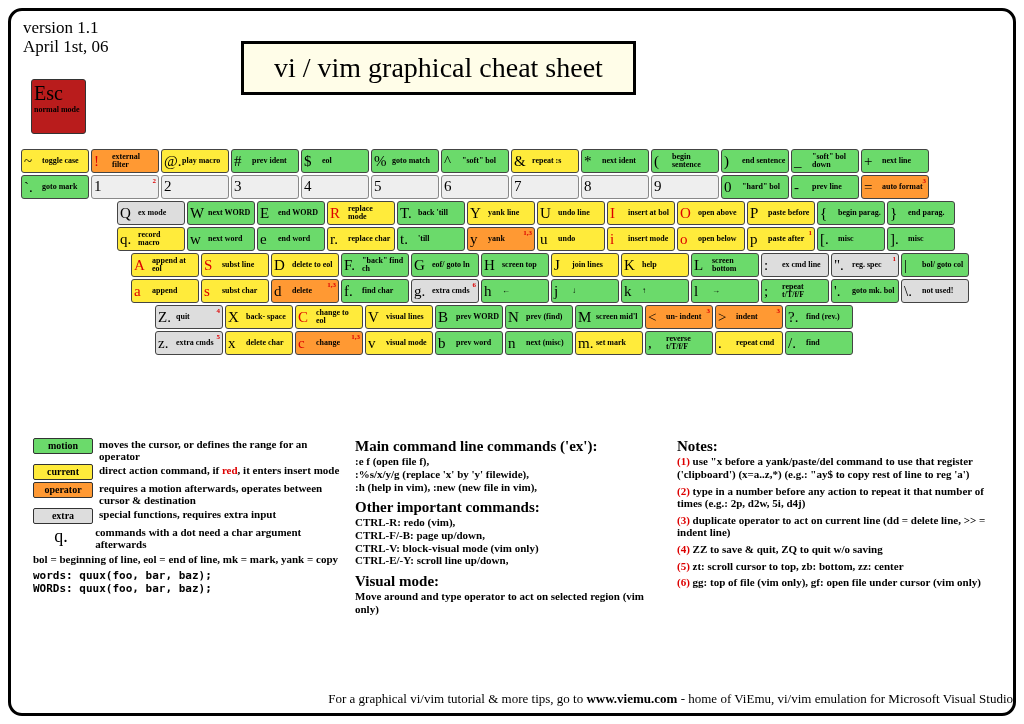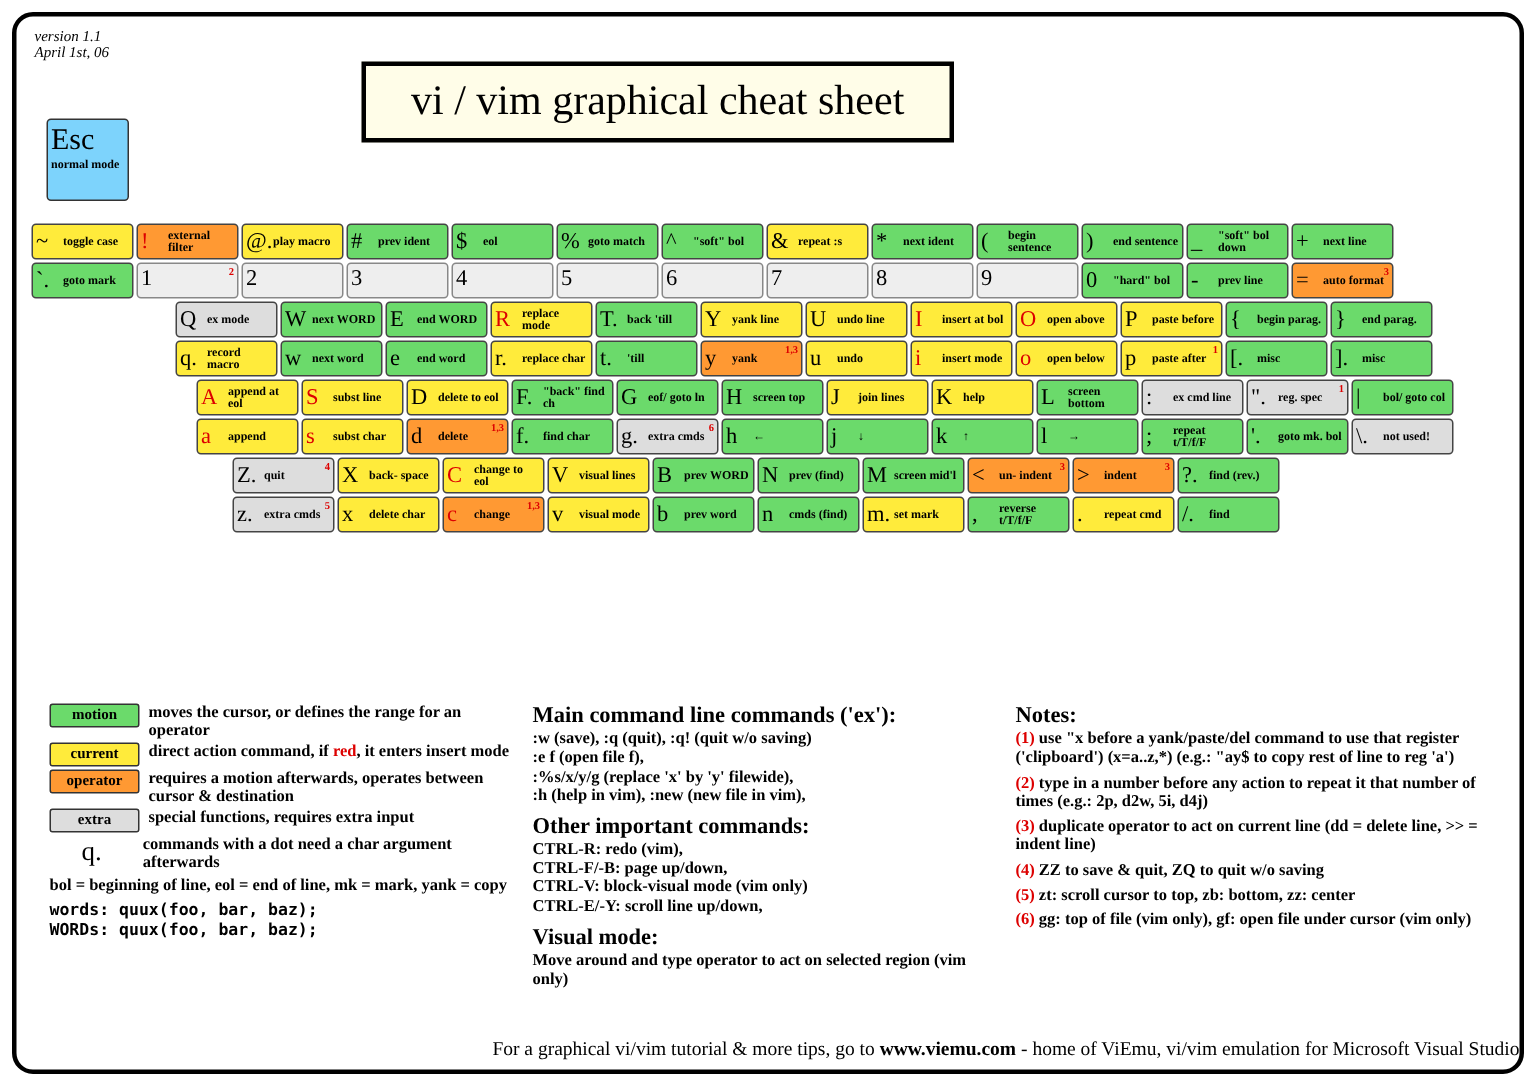--- a/index.html
+++ b/index.html
@@ -1,35 +1,35 @@
 <!DOCTYPE html>
 <html><head>
 <meta charset="utf-8">
 <style>
 body{margin:0;font-family:Georgia,serif;font-size:10px;background:#fff}
 .page{width:1024px;height:724px;box-sizing:border-box;padding:8px;position:relative}
 .frame{border:3px solid #000;border-radius:14px;width:100%;height:100%;box-sizing:border-box;padding:8px 12px;position:relative}
-.version{font-style:italic;font-size:10px;line-height:1.1}
+.version{font-size:17px;line-height:1.1}
 .titlebox{position:absolute;left:230px;top:30px;border:3px solid #000;background:#fffde8;padding:8px 30px;font-size:28px;font-family:Georgia,serif}
-.esc{position:absolute;left:20px;top:68px;width:55px;height:55px;background:#7dd3fc;border:1px solid #333;border-radius:3px;padding:2px;box-sizing:border-box;font-family:Georgia,serif}
+.esc{position:absolute;left:20px;top:68px;width:55px;height:55px;background:#b91c1c;border:1px solid #333;border-radius:3px;padding:2px;box-sizing:border-box;font-family:Georgia,serif}
 .esc .big{font-size:20px}
 .esc .sm{font-size:8px;font-weight:bold}
 .kb{position:absolute;top:138px;left:10px;right:10px}
 .row{display:flex;gap:2px;margin-bottom:2px}
 .key{width:68px;height:24px;border:1px solid #444;border-radius:3px;display:flex;align-items:center;padding:0 2px;box-sizing:border-box;font-family:Georgia,serif;position:relative}
 .key .ch{font-size:15px;width:18px;flex-shrink:0}
 .key .lbl{font-size:8px;font-weight:bold;line-height:1;flex:1}
 .sup{position:absolute;top:1px;right:2px;font-size:7px;color:#d00;font-weight:bold}
 .motion{background:#6bda6b}
 .command{background:#ffeb3b}
 .operator{background:#ff9933}
 .extra{background:#ddd}
 .red{color:#d00}
 .numkey{width:68px;height:24px;border:1px solid #888;border-radius:3px;background:#eee;font-size:15px;padding:2px;box-sizing:border-box;position:relative;font-family:Georgia,serif}
-.bottom{position:absolute;top:458px;left:22px;right:22px;display:flex;gap:8px;font-size:11px}
+.bottom{position:absolute;top:427px;left:22px;right:22px;display:flex;gap:8px;font-size:11px}
 .col{flex:1}
 .legend{display:flex;align-items:flex-start;gap:6px;margin-bottom:2px}
 .swatch{width:58px;height:14px;border:1px solid #333;border-radius:2px;text-align:center;font-size:10px;font-weight:bold;flex-shrink:0;line-height:14px}
 .legend .txt{font-weight:bold;line-height:1.1}
 .hd{font-weight:bold;font-size:15px}
 .col2 div,.col3 div{font-weight:bold;line-height:1.15}
 .nn{color:#d00}
 .footer{position:absolute;bottom:6px;left:0;right:0;text-align:right;font-size:13px}
 .arrow{font-size:14px;font-weight:bold}
 .offset1{margin-left:96px}
@@ -402,21 +402,21 @@
           <div class="key command">
             <span class="ch">v</span>
             <span class="lbl">visual mode</span>
           </div>
           <div class="key motion">
             <span class="ch">b</span>
             <span class="lbl">prev word</span>
           </div>
           <div class="key motion">
             <span class="ch">n</span>
-            <span class="lbl">cmds (find)</span>
+            <span class="lbl">next (misc)</span>
           </div>
           <div class="key command">
             <span class="ch">m.</span>
             <span class="lbl">set mark</span>
           </div>
           <div class="key motion">
             <span class="ch">,</span>
             <span class="lbl">reverse t/T/f/F</span>
           </div>
           <div class="key command">
@@ -451,21 +451,20 @@
           <div class="legend">
             <div style="width:58px;text-align:center;font-size:18px">q.</div>
             <div class="txt">commands with a dot need a char argument afterwards</div>
           </div>
           <div style="font-weight:bold;margin-top:0">bol = beginning of line, eol = end of line, mk = mark, yank = copy</div>
           <div style="font-weight:bold;font-family:monospace;margin-top:4px">words:   quux(foo,  bar,  baz);</div>
           <div style="font-weight:bold;font-family:monospace">WORDs: quux(foo,  bar,  baz);</div>
         </div>
 <div class="col col2" id="cmdcol">
           <div class="hd">Main command line commands ('ex'):</div>
-          <div> :w (save), :q (quit), :q! (quit w/o saving)</div>
           <div> :e f (open file f),</div>
           <div> :%s/x/y/g (replace 'x' by 'y' filewide),</div>
           <div> :h (help in vim), :new (new file in vim),</div>
           <div class="hd" style="margin-top:6px">Other important commands:</div>
           <div> CTRL-R: redo (vim),</div>
           <div> CTRL-F/-B: page up/down,</div>
           <div> CTRL-V: block-visual mode (vim only)</div>
           <div> CTRL-E/-Y: scroll line up/down,</div>
           <div class="hd" style="margin-top:6px">Visual mode:</div>
           <div> Move around and type operator to act on selected region (vim only)</div>

